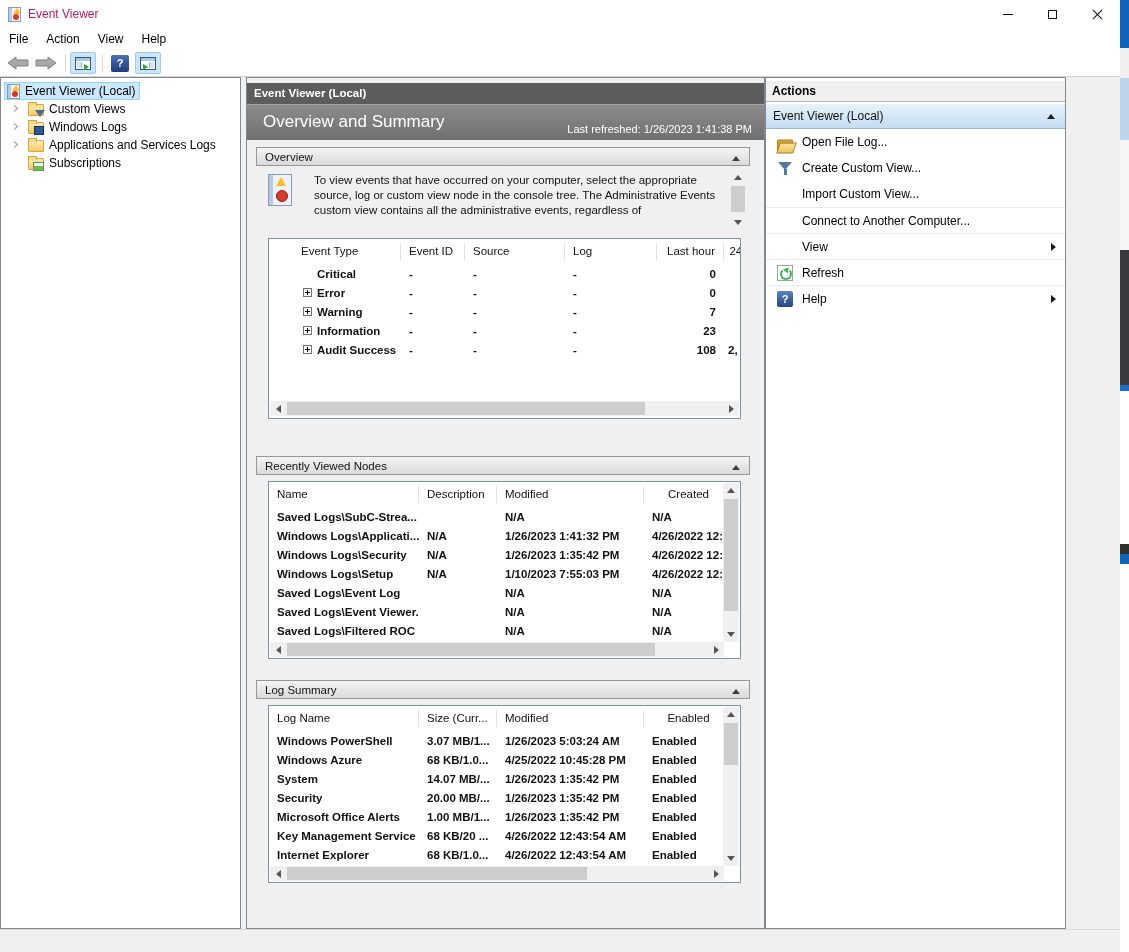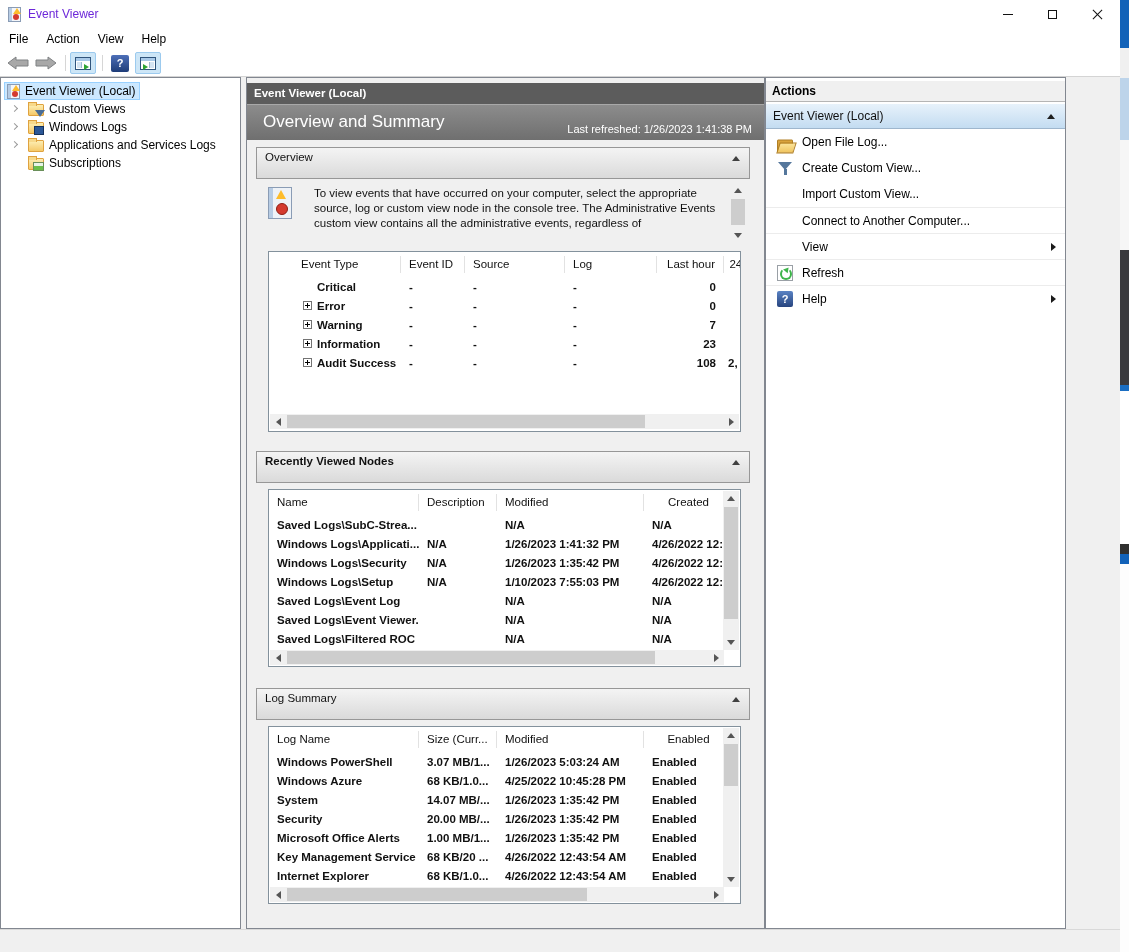--- a/index.html
+++ b/index.html
@@ -2,21 +2,21 @@
 <html><head>
 <meta charset="utf-8">
 <style>
   * { margin:0; padding:0; box-sizing:border-box; }
   body { font-family:"Liberation Sans","DejaVu Sans",sans-serif; background:#fff; }
   .app { position:relative; width:1129px; height:952px; overflow:hidden; background:#fff; }
 
   
   .titlebar { width:1120px; height:28px; display:flex; align-items:center; background:#fff; }
   .titlebar .appicon { margin-left:8px; }
-  .title-text { font-size:12px; color:#6d28d9; margin-left:7px; flex:1; }
+  .title-text { font-size:12px; color:#be185d; margin-left:7px; flex:1; }
   .win-controls { display:flex; height:28px; }
   .win-btn { width:45px; height:28px; display:flex; align-items:center; justify-content:center; }
   .min-glyph { width:10px; height:1px; background:#111; }
   .max-glyph { width:9px; height:9px; border:1px solid #111; }
   .x-glyph { position:relative; width:11px; height:11px; }
   .x-glyph::before,.x-glyph::after { content:""; position:absolute; left:-1px; top:5px; width:13px; height:1px; background:#111; }
   .x-glyph::before { transform:rotate(45deg); } .x-glyph::after { transform:rotate(-45deg); }
 
   
   .menubar { width:960px; height:22px; display:flex; align-items:center; font-size:12px; }
@@ -57,21 +57,21 @@
   .i-folder-logs::after { content:""; position:absolute; right:-1px; bottom:-2px; width:8px; height:7px; background:#2b5797; border:1px solid #16325c; }
   .i-folder-subs::after { content:""; position:absolute; right:-1px; bottom:-2px; width:9px; height:7px; background:linear-gradient(#e8f3e8 50%,#6cbf4a 50%); border:1px solid #6a8f5a; }
 
   
   .center-panel { width:519px; height:852px; margin-left:5px; background:#f0f0f0; border:1px solid #828790; padding-top:5px; position:relative; overflow:hidden; }
   .center-header { height:21px; background:#5c5c5c; color:#fff; font-size:11.5px; font-weight:bold; line-height:21px; padding-left:7px; }
   .banner { height:36px; background:linear-gradient(#8c8c8c,#6f6f6f); border-top:1px solid #a8a8a8; color:#fff; position:relative; }
   .banner-title { position:absolute; left:16px; top:7px; font-size:17px; }
   .banner-refreshed { position:absolute; right:12px; bottom:5px; font-size:11px; }
   .sections { padding-left:9px; padding-right:14px; }
-  .section-header { position:relative; height:32px; background:linear-gradient(#f4f4f4,#dadada); border:1px solid #979797; font-size:11.5px; line-height:19px; padding-left:8px; color:#111; }
+  .section-header { position:relative; height:19px; background:linear-gradient(#f4f4f4,#dadada); border:1px solid #979797; font-size:11.5px; line-height:19px; padding-left:8px; color:#111; }
   .collapse-up { position:absolute; right:9px; top:8px; width:0; height:0; border-left:4px solid transparent; border-right:4px solid transparent; border-bottom:5px solid #404040; }
 
   
   .overview-hdr { margin-top:7px; }
   .overview-body { position:relative; height:64px; margin-top:2px; }
   .big-ev { position:absolute; left:12px; top:6px; width:24px; height:32px; background:#eef2f7; border:1px solid #8a9cb5; box-shadow:inset 4px 0 #b7cce4; }
   .big-ev::before { content:""; position:absolute; top:2px; left:7px; border-left:5px solid transparent; border-right:5px solid transparent; border-bottom:9px solid #fdbc2c; }
   .big-ev::after { content:""; position:absolute; bottom:3px; left:7px; width:10px; height:10px; border-radius:50%; background:#d43a2f; border:1px solid #8f1f16; }
   .overview-text { position:absolute; left:58px; top:5px; width:412px; font-size:11.5px; line-height:15px; color:#111; height:50px; overflow:hidden; }
 
@@ -100,21 +100,21 @@
   .h24cell { padding-left:4px; }
   .type-cell { display:flex; align-items:center; padding-left:10px; }
   .expand-box { position:relative; width:9px; height:9px; border:1px solid #737373; background:#fff; margin-right:5px; flex:none; }
   .expand-box::before { content:""; position:absolute; left:1px; top:3px; width:5px; height:1px; background:#000; }
   .expand-box::after { content:""; position:absolute; left:3px; top:1px; width:1px; height:5px; background:#000; }
   .expand-box.hid { visibility:hidden; }
   .admin-table { height:181px; }
   .recent-table { height:178px; }
   .log-table { height:178px; }
   .tbody-clip { overflow:hidden;font-weight:bold; }
-  .recent-hdr { margin-top:19px;font-weight:bold; }
+  .recent-hdr { margin-top:37px; }
   .log-hdr { margin-top:21px; }
   .admin-hdr { margin-top:4px; }
 
   
   .actions-panel { width:301px; height:852px; margin-left:0; background:#fff; border:1px solid #828790; padding-top:3px; font-size:12px; }
   .actions-header { height:21px; line-height:20px; font-weight:bold; padding-left:6px; background:#f0f0f0; border-bottom:1px solid #b5b5b5; }
   .actions-group { position:relative; height:25px; line-height:24px; padding-left:7px; background:linear-gradient(#e7f2fb,#c3dcf1); border-bottom:1px solid #9eb6cd; margin-top:2px; color:#111; }
   .group-collapse { position:absolute; right:10px; top:10px; width:0; height:0; border-left:4px solid transparent; border-right:4px solid transparent; border-bottom:5px solid #1f1f1f; }
   .act-row { position:relative; height:26px; line-height:26px; padding-left:36px; white-space:nowrap; }
   .act-row.sep { border-top:1px solid #ececec; }

